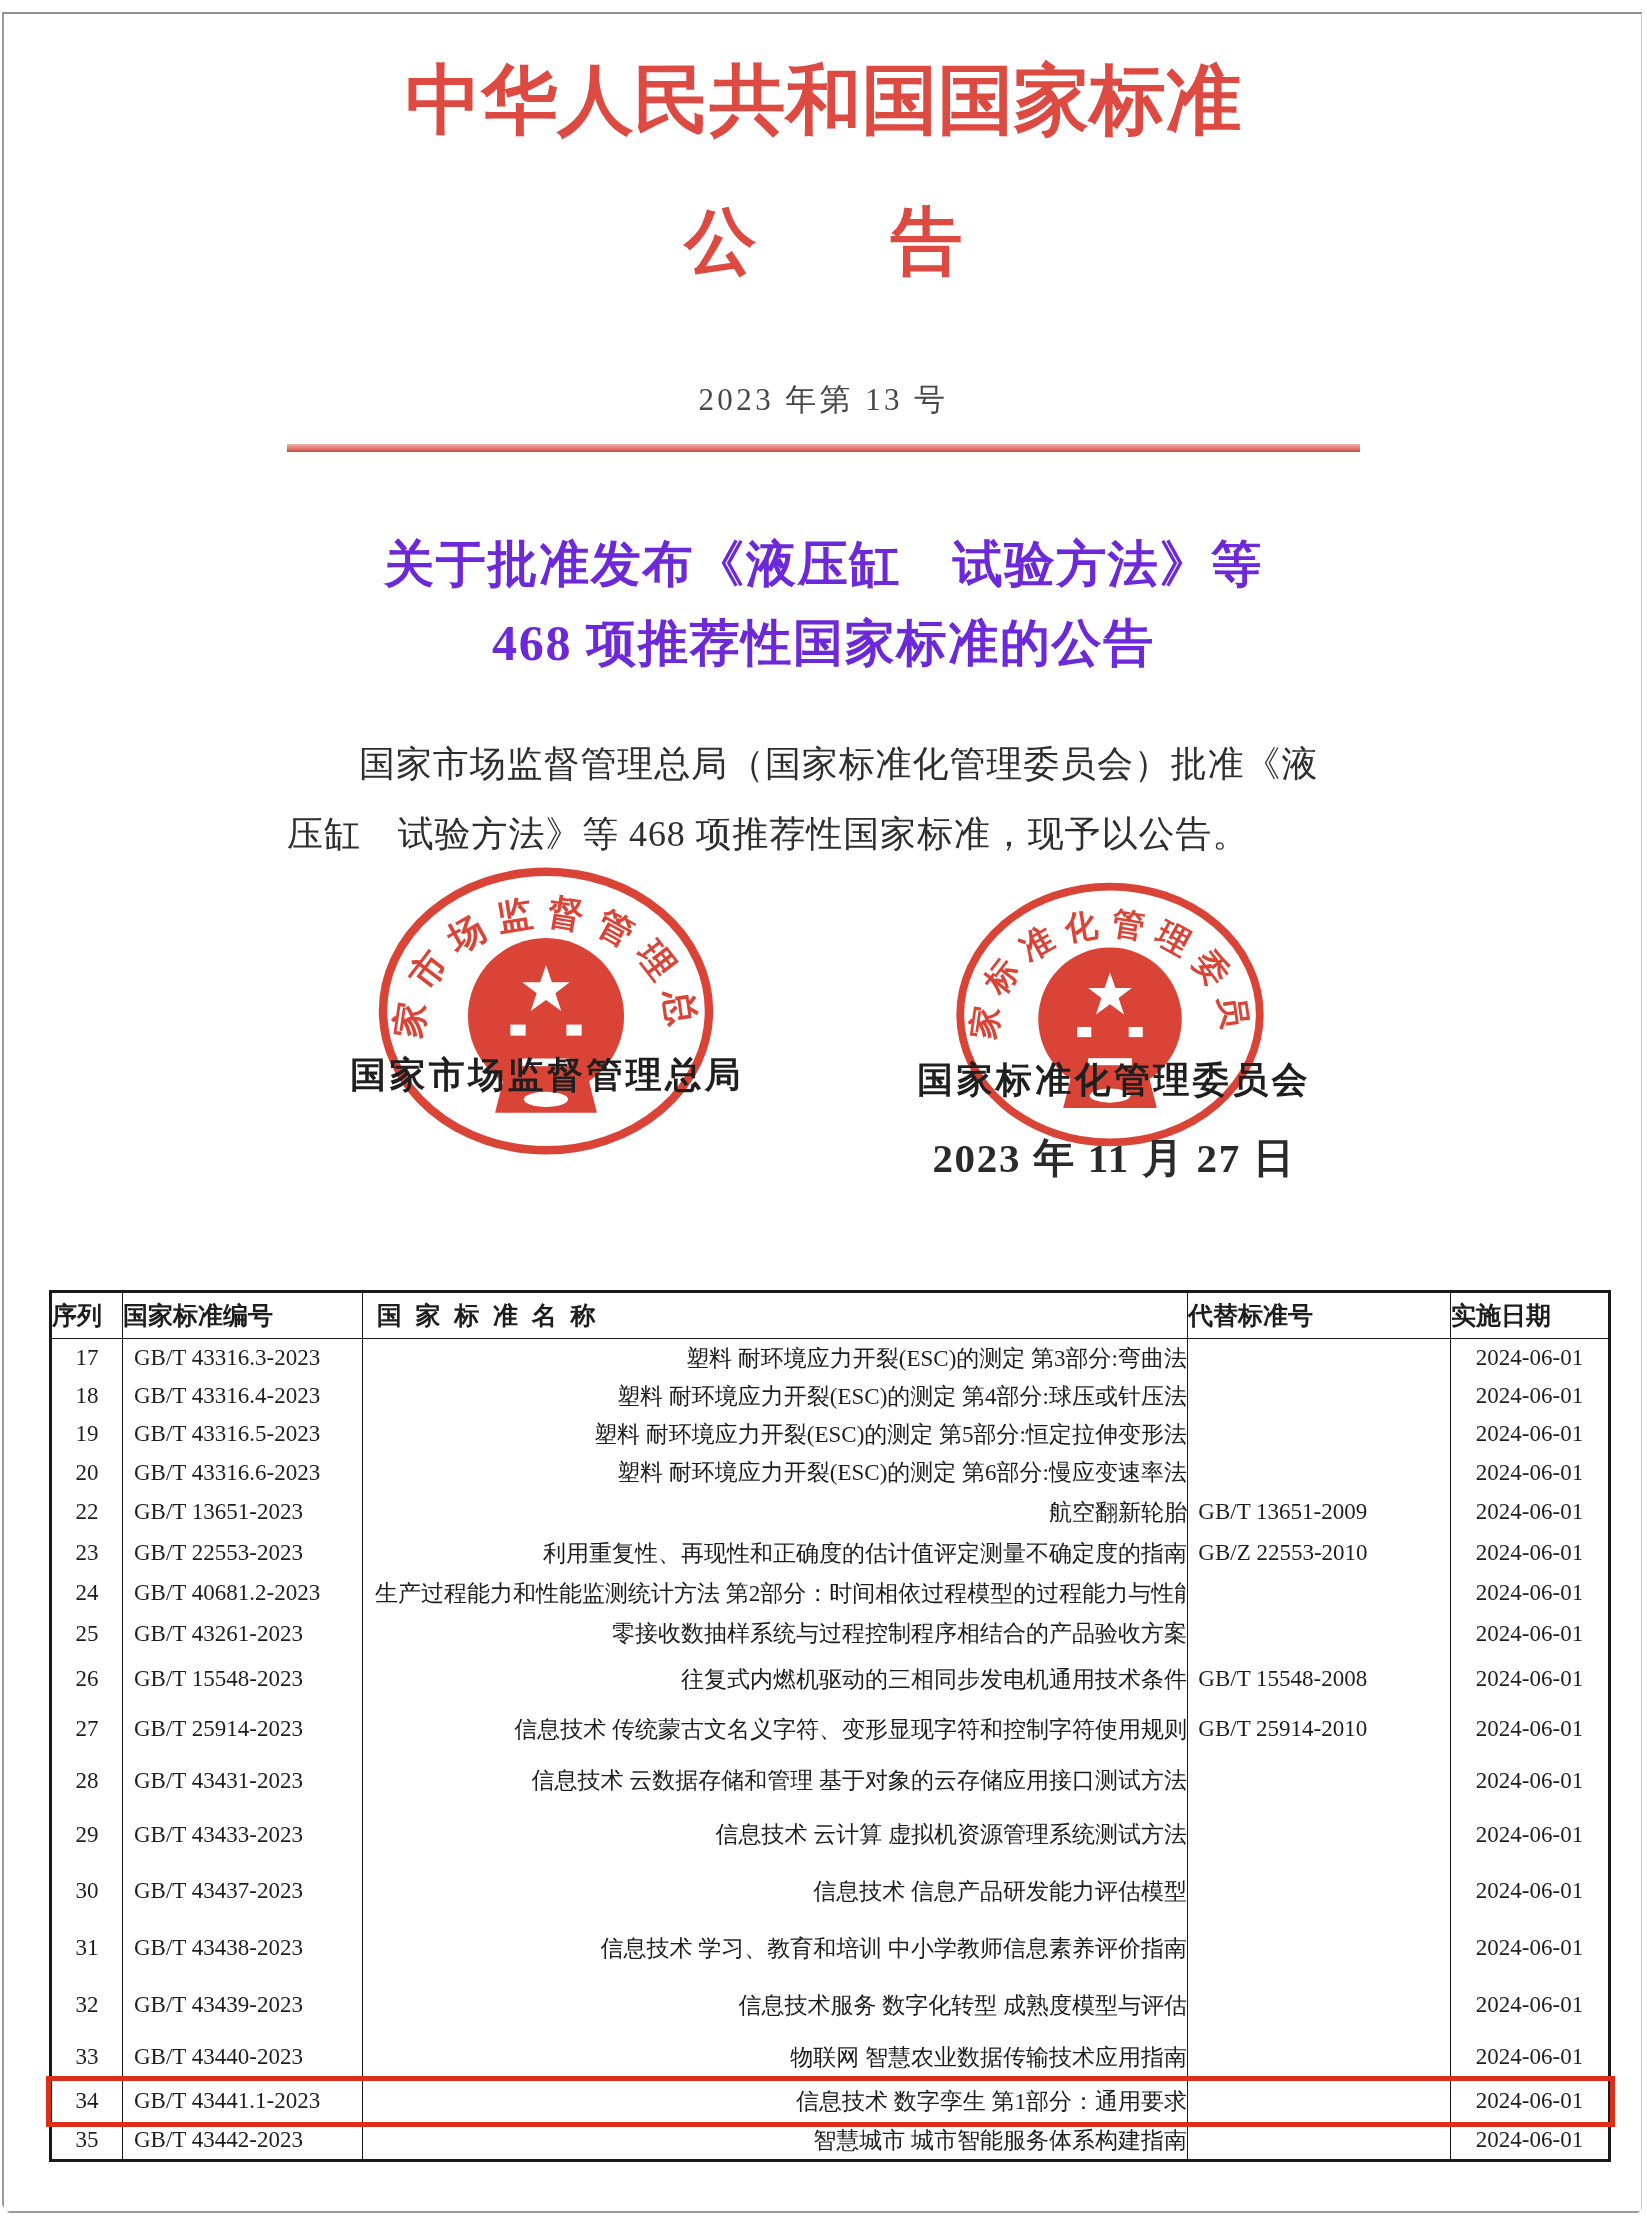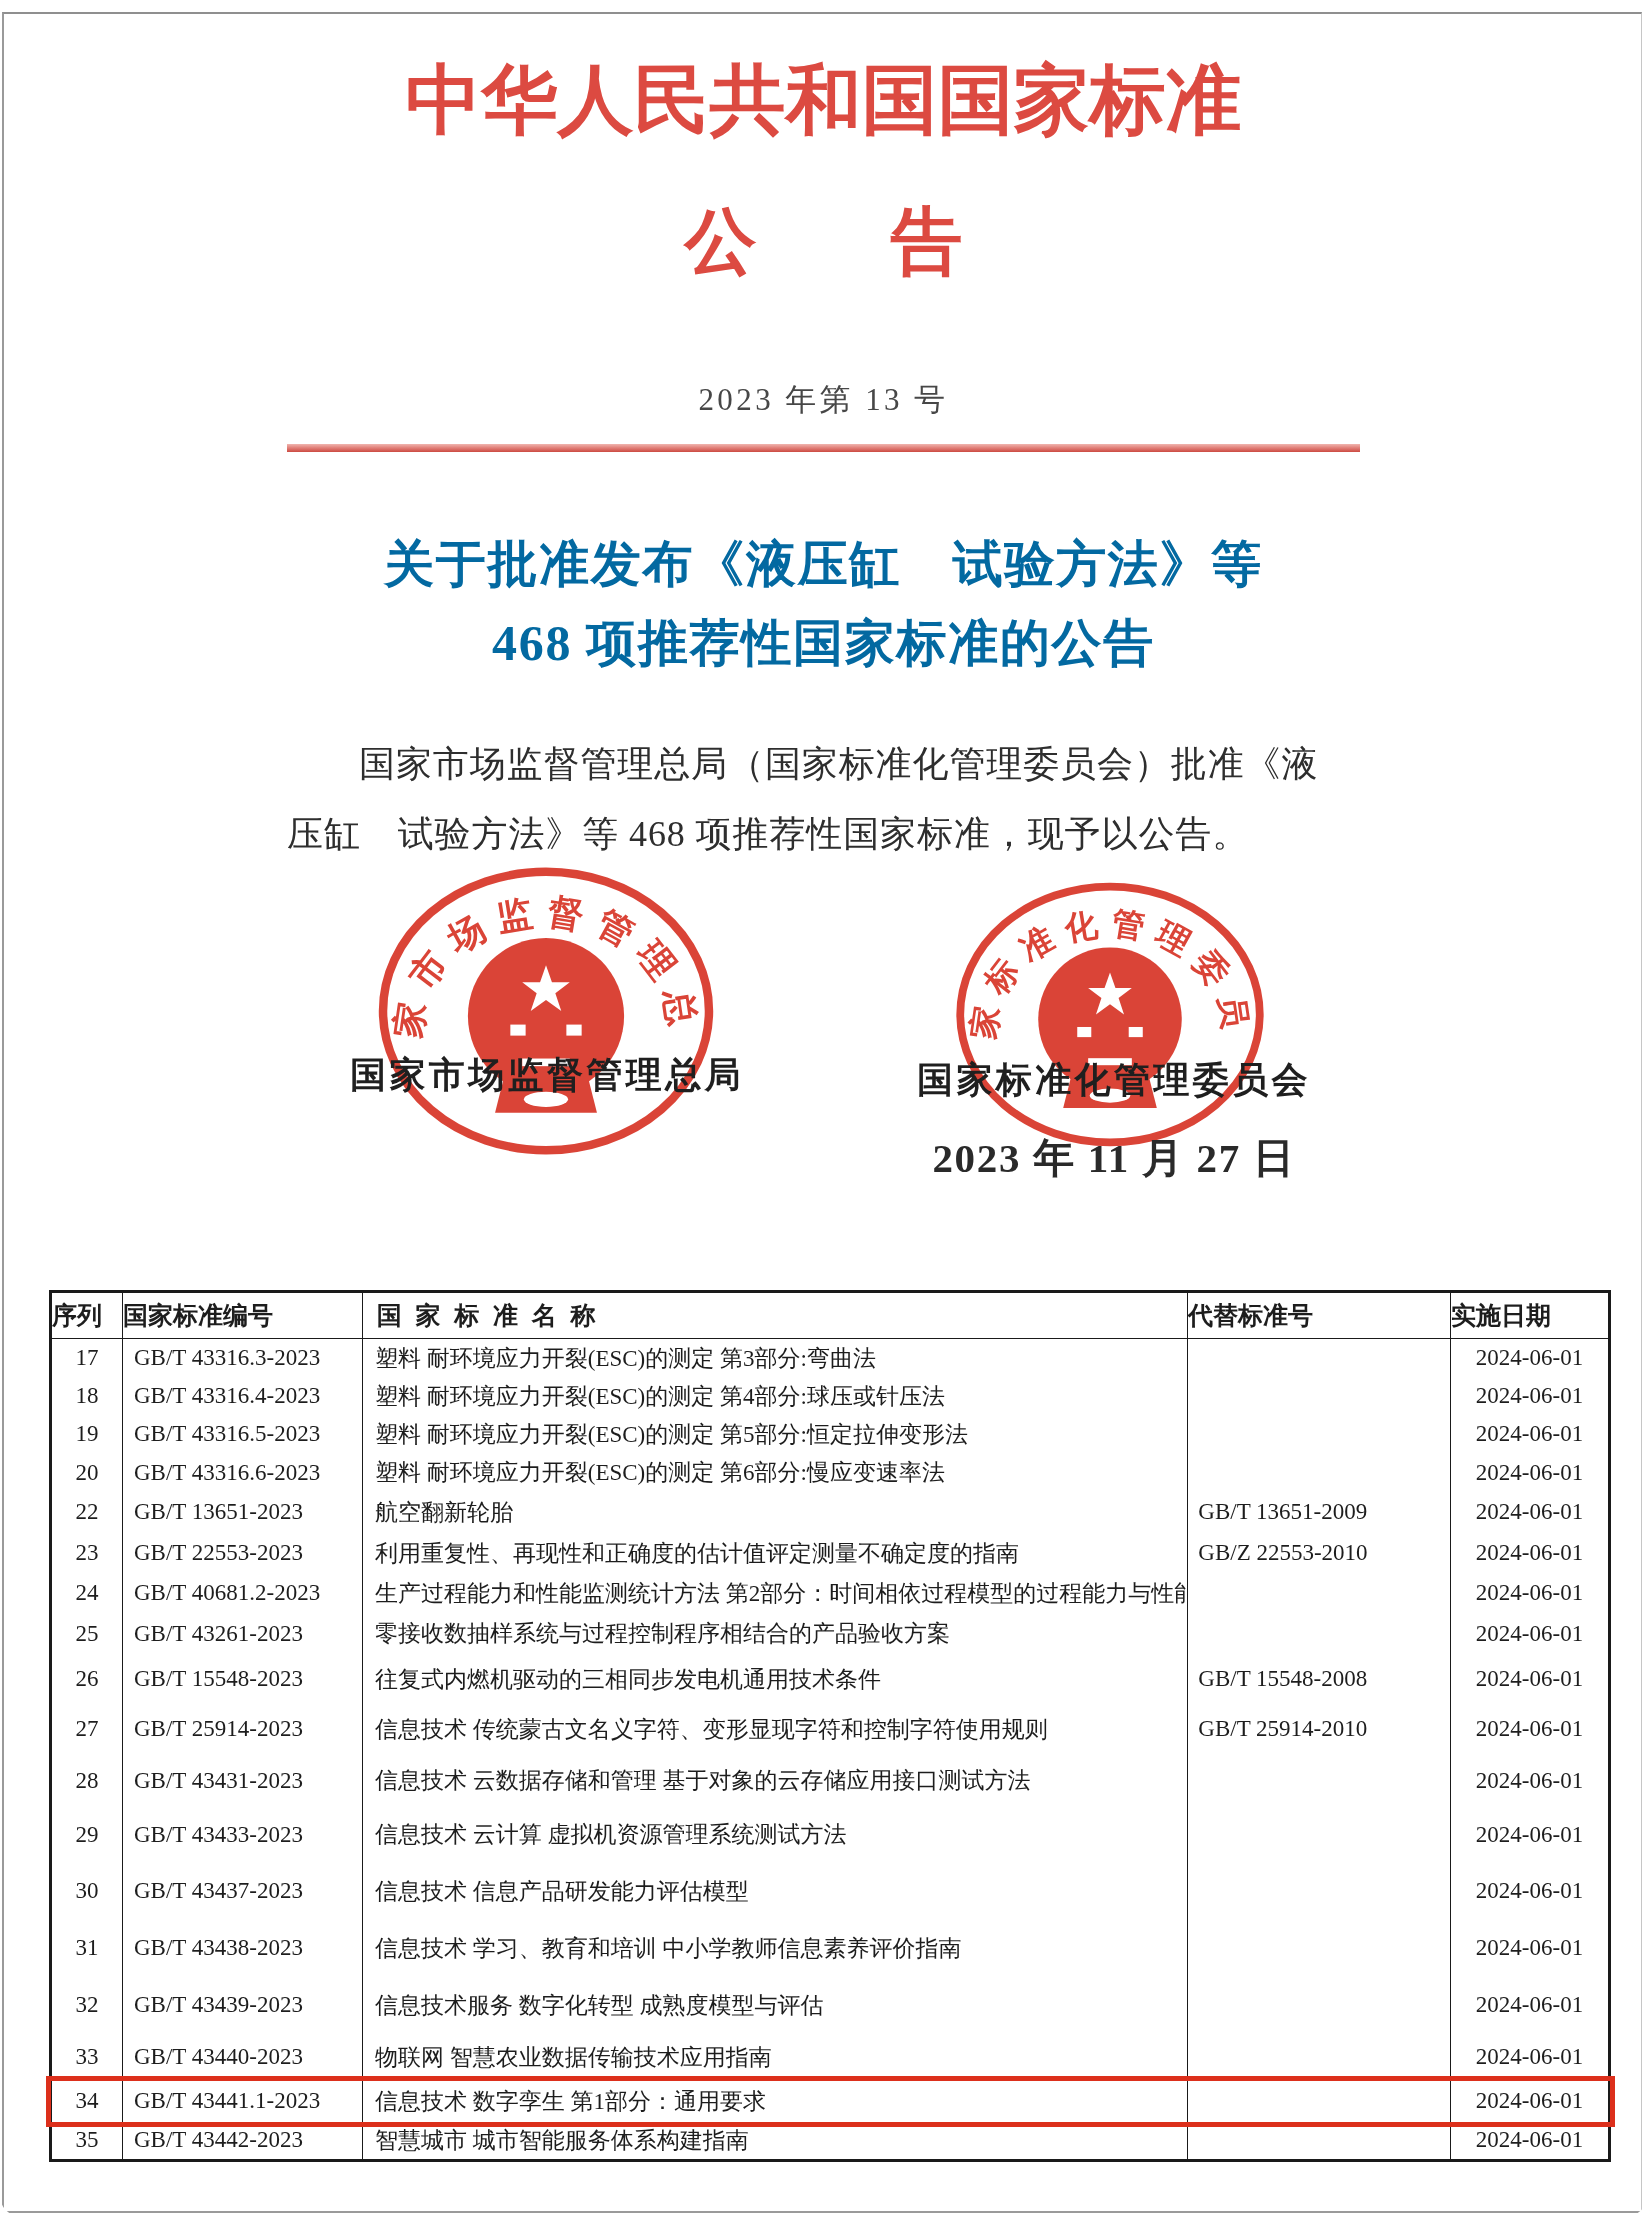--- a/index.html
+++ b/index.html
@@ -25,21 +25,21 @@
   .issue-no{
     position:absolute;top:384px;left:0;width:100%;text-align:center;
     font-size:31px;color:#474747;letter-spacing:3.4px;line-height:1;
   }
   .red-rule{
     position:absolute;top:444px;left:287px;width:1073px;height:7.7px;
     background:linear-gradient(to bottom,#f0b5af 0%,#e2837c 45%,#cc4a42 100%);
   }
   .doc-title{
     position:absolute;top:525px;left:0;width:100%;text-align:center;
-    font-size:50px;font-weight:700;color:#0369a1;line-height:79px;letter-spacing:1.7px;
+    font-size:50px;font-weight:700;color:#6d28d9;line-height:79px;letter-spacing:1.7px;
   }
   .body-par{
     position:absolute;top:729px;left:287px;width:1077px;
     font-size:36px;line-height:70px;color:#2e2e2e;letter-spacing:0.9px;
   }
   .body-par .l1{text-indent:2em;}
   .seal{position:absolute;mix-blend-mode:multiply;opacity:.93;}
   .seal-left{left:376px;top:865px;}
   .seal-right{left:954px;top:880px;}
   .sig{
@@ -62,21 +62,21 @@
     overflow:hidden;white-space:nowrap;
   }
   #std-table{border:3.4px solid #1a1a1a;}
   #std-table thead tr{height:47px;}
   #std-table th{
     border-bottom:1.7px solid #1a1a1a;font-size:25px;font-weight:700;text-align:left;
   }
   #std-table th.h-name{letter-spacing:0.55em;text-indent:0.55em;}
   #std-table td.c-seq,#std-table td.c-date{text-align:center;}
   #std-table td.c-code{padding-left:11px;}
-  #std-table td.c-name{padding-left:12px;}
+  #std-table td.c-name{padding-left:12px;text-align:right;}
   #std-table td.c-repl{padding-left:10.3px;}
   #std-table tbody tr:nth-child(1){height:39px}
   #std-table tbody tr:nth-child(2){height:37px}
   #std-table tbody tr:nth-child(3){height:39px}
   #std-table tbody tr:nth-child(4){height:38px}
   #std-table tbody tr:nth-child(5){height:41px}
   #std-table tbody tr:nth-child(6){height:41px}
   #std-table tbody tr:nth-child(7){height:39px}
   #std-table tbody tr:nth-child(8){height:42px}
   #std-table tbody tr:nth-child(9){height:49px}

